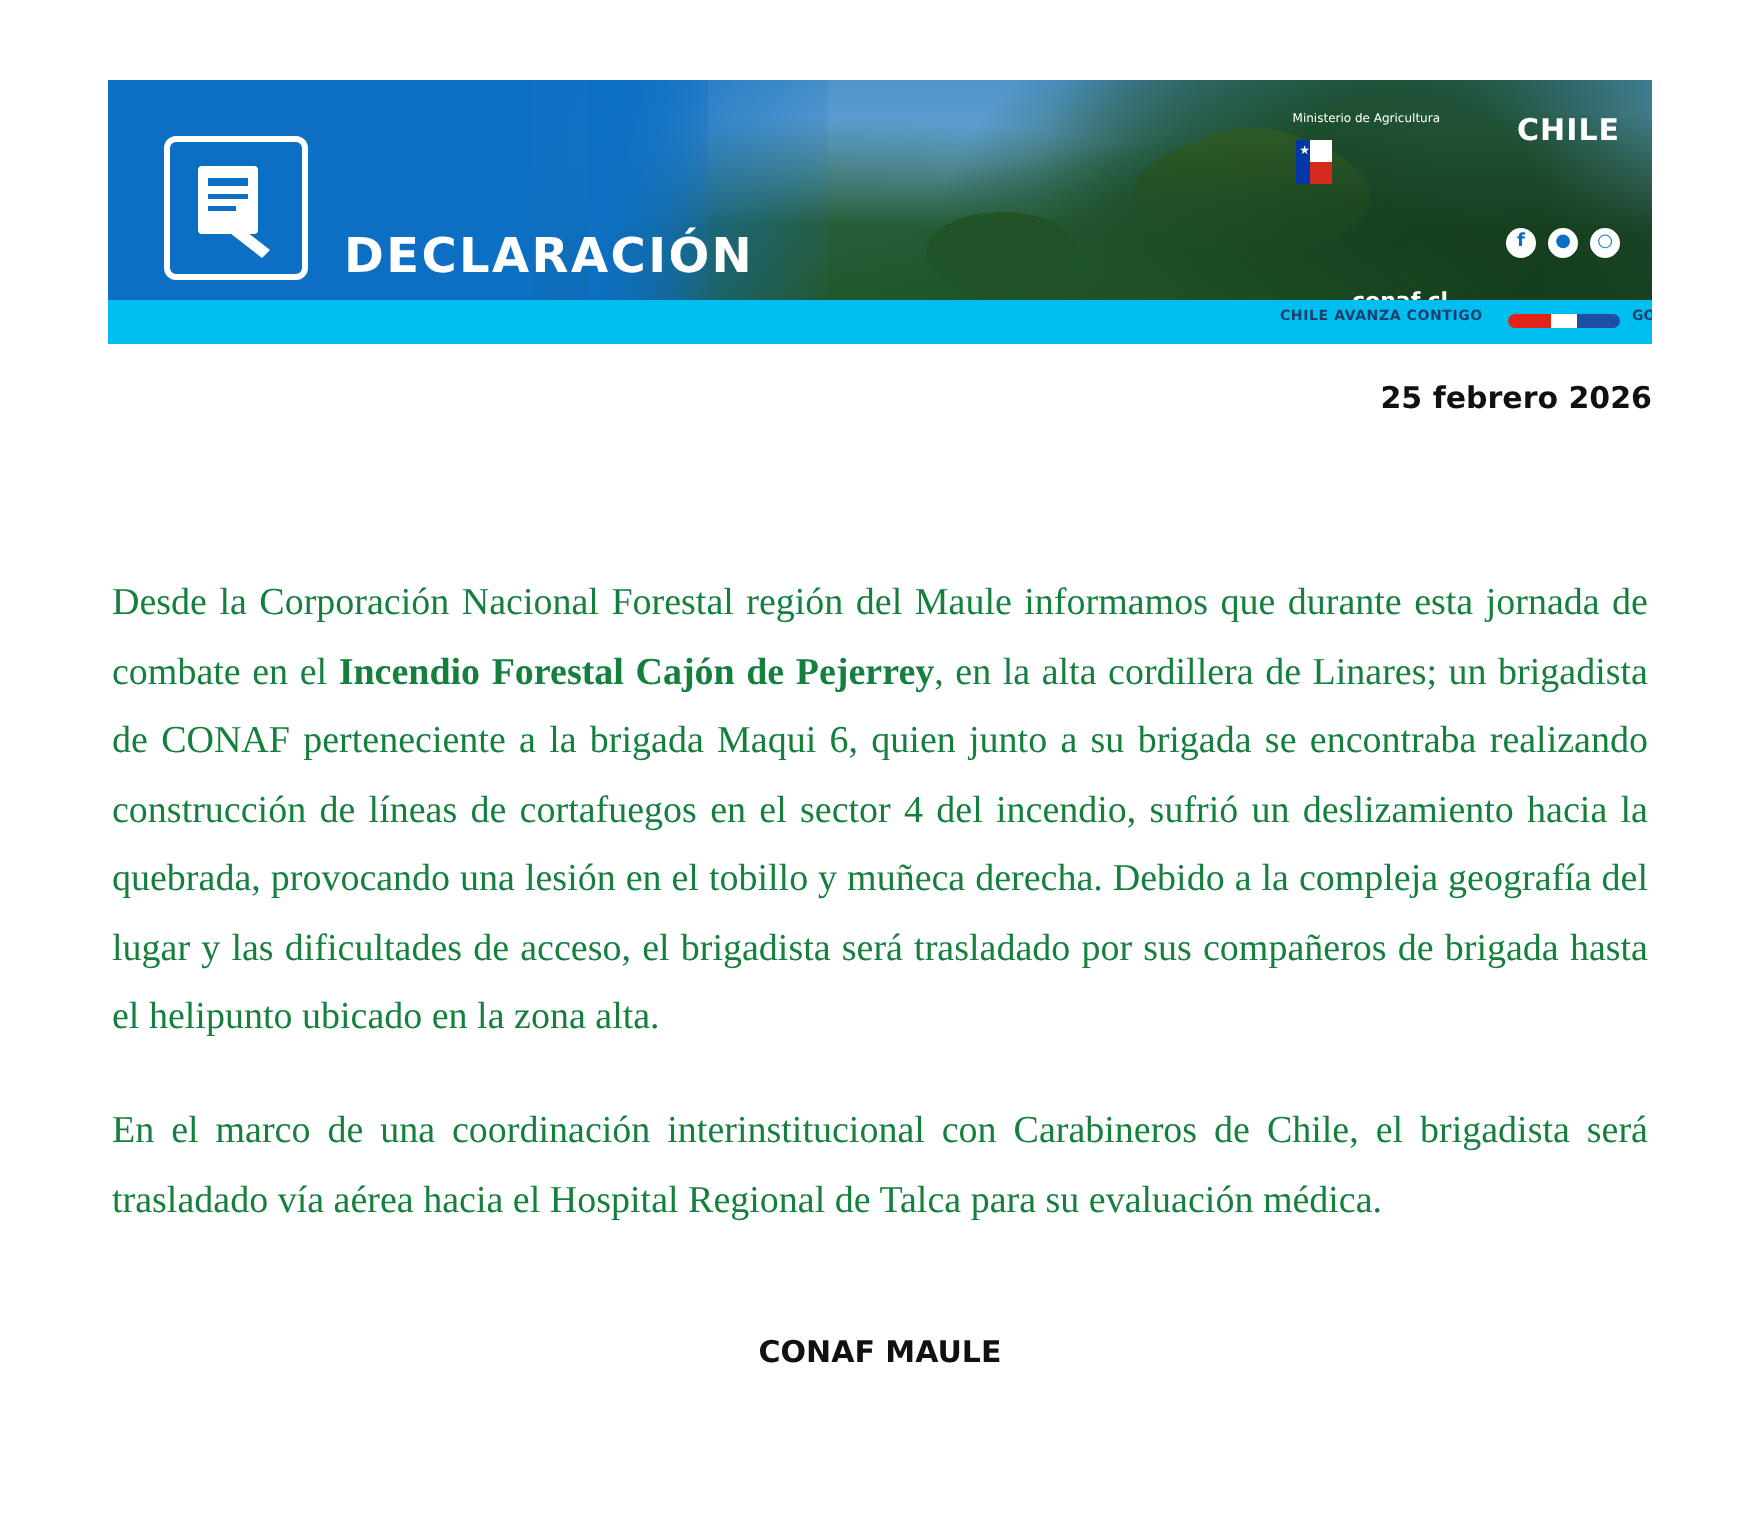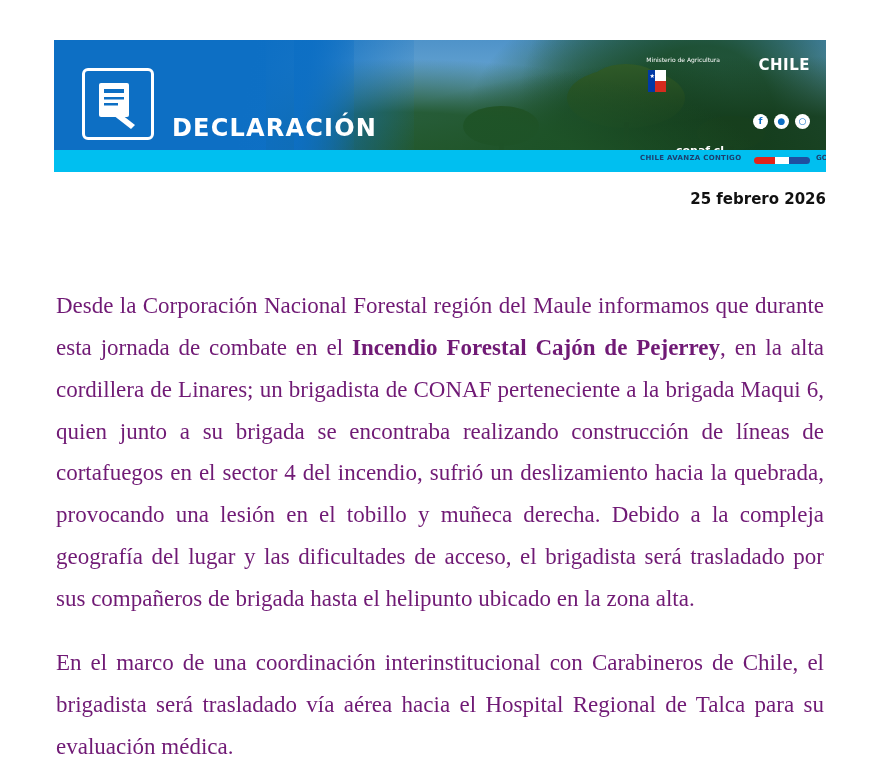--- a/index.html
+++ b/index.html
@@ -245,24 +245,24 @@
     text-align: right;
   }
   .doc-body {
     position: absolute;
     left: 56px;
     top: 285px;
     width: 768px;
   }
   .para {
     margin: 0 0 22px 0;
-    font-size: 23px;
+    font-size: 19px;
     line-height: 1.82;
     text-align: justify;
-    color: #701a75;
+    color: #15803d;
   }
   .para.highlight-holder strong {
     font-weight: 700;
   }
   .signature {
     position: absolute;
     left: 0;
     top: 382px;
     width: 768px;
     text-align: center;
@@ -331,15 +331,16 @@
     </div>
   </div>
 
   <div class="doc-date">25 febrero 2026</div>
 
   <div class="doc-body">
     <p class="para highlight-holder"><span>Desde la Corporación Nacional Forestal región del Maule informamos que durante esta jornada de combate en el </span><strong>Incendio Forestal Cajón de Pejerrey</strong><span>, en la alta cordillera de Linares; un brigadista de CONAF perteneciente a la brigada Maqui 6, quien junto a su brigada se encontraba realizando construcción de líneas de cortafuegos en el sector 4 del incendio, sufrió un deslizamiento hacia la quebrada, provocando una lesión en el tobillo y muñeca derecha. Debido a la compleja geografía del lugar y las dificultades de acceso, el brigadista será trasladado por sus compañeros de brigada hasta el helipunto ubicado en la zona alta.</span></p>
 
     <p class="para">En el marco de una coordinación interinstitucional con Carabineros de Chile, el brigadista será trasladado vía aérea hacia el Hospital Regional de Talca para su evaluación médica.</p>
 
+    <div class="signature">CONAF MAULE</div>
   </div>
 
 </div>
 
 </body></html>

